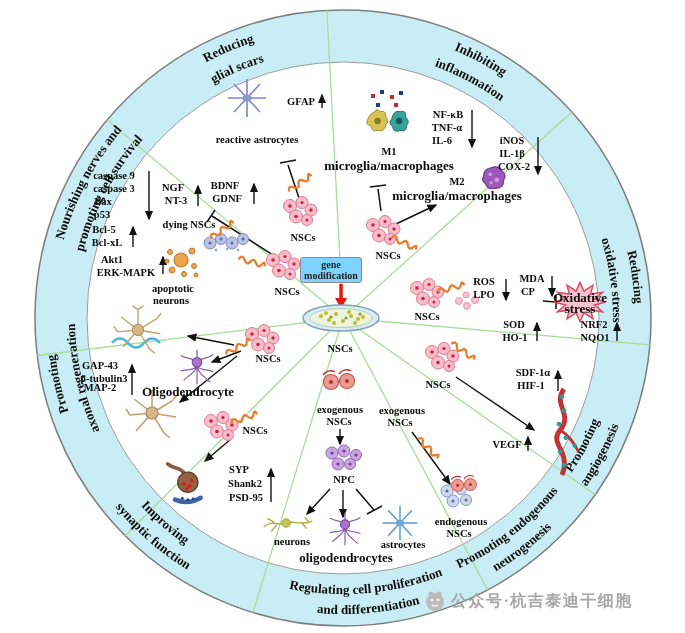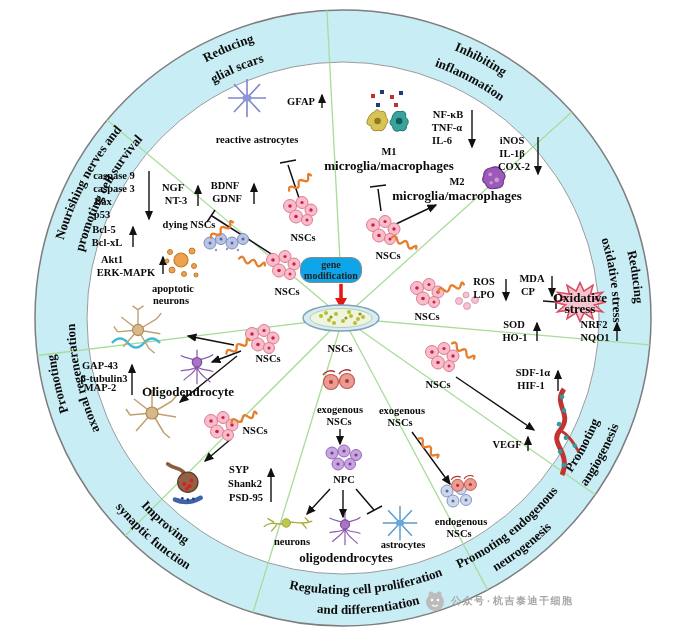--- a/index.html
+++ b/index.html
@@ -5,24 +5,24 @@
   *{margin:0;padding:0;box-sizing:border-box}
   html,body{background:#fff}
   body{width:685px;height:633px;font-family:"Liberation Serif",serif}
   #stage{position:relative;width:685px;height:633px;background:#fff;overflow:hidden}
   #wheel{position:absolute;left:0;top:0;z-index:1}
   .lbl{position:absolute;transform:translate(-50%,-50%);font-weight:bold;font-size:10.5px;
        color:#0a0a0a;white-space:nowrap;z-index:6;text-align:center;line-height:1;
        font-family:"Liberation Serif",serif}
   .s9{font-size:13px}
   .genebox{position:absolute;left:331px;top:270px;transform:translate(-50%,-50%);width:62px;
-       background:#0ea5e9;border:1px solid #8a8a8a;border-radius:11px;font-weight:bold;font-size:10px;
+       background:#7dd3fc;border:1px solid #8a8a8a;border-radius:3px;font-weight:bold;font-size:10px;
        text-align:center;line-height:1.1;padding:1px 2px;z-index:6;color:#222;white-space:normal}
   .wm{position:absolute;left:424px;top:590px;display:flex;align-items:center;gap:5px;z-index:9}
-  .wm-text{font-family:Liberation Mono, monospace;font-weight:bold;font-size:10px;
+  .wm-text{font-family:Liberation Serif, serif;font-weight:bold;font-size:16px;
        color:#a6a6a6;letter-spacing:1.5px}
 </style>
 </head>
 <body>
 
 <div id="stage">
 
 <svg id="wheel" width="685" height="633" viewBox="0 0 685 633">
   <defs>
     <marker id="ah" markerWidth="9" markerHeight="8" refX="6" refY="3" orient="auto">

